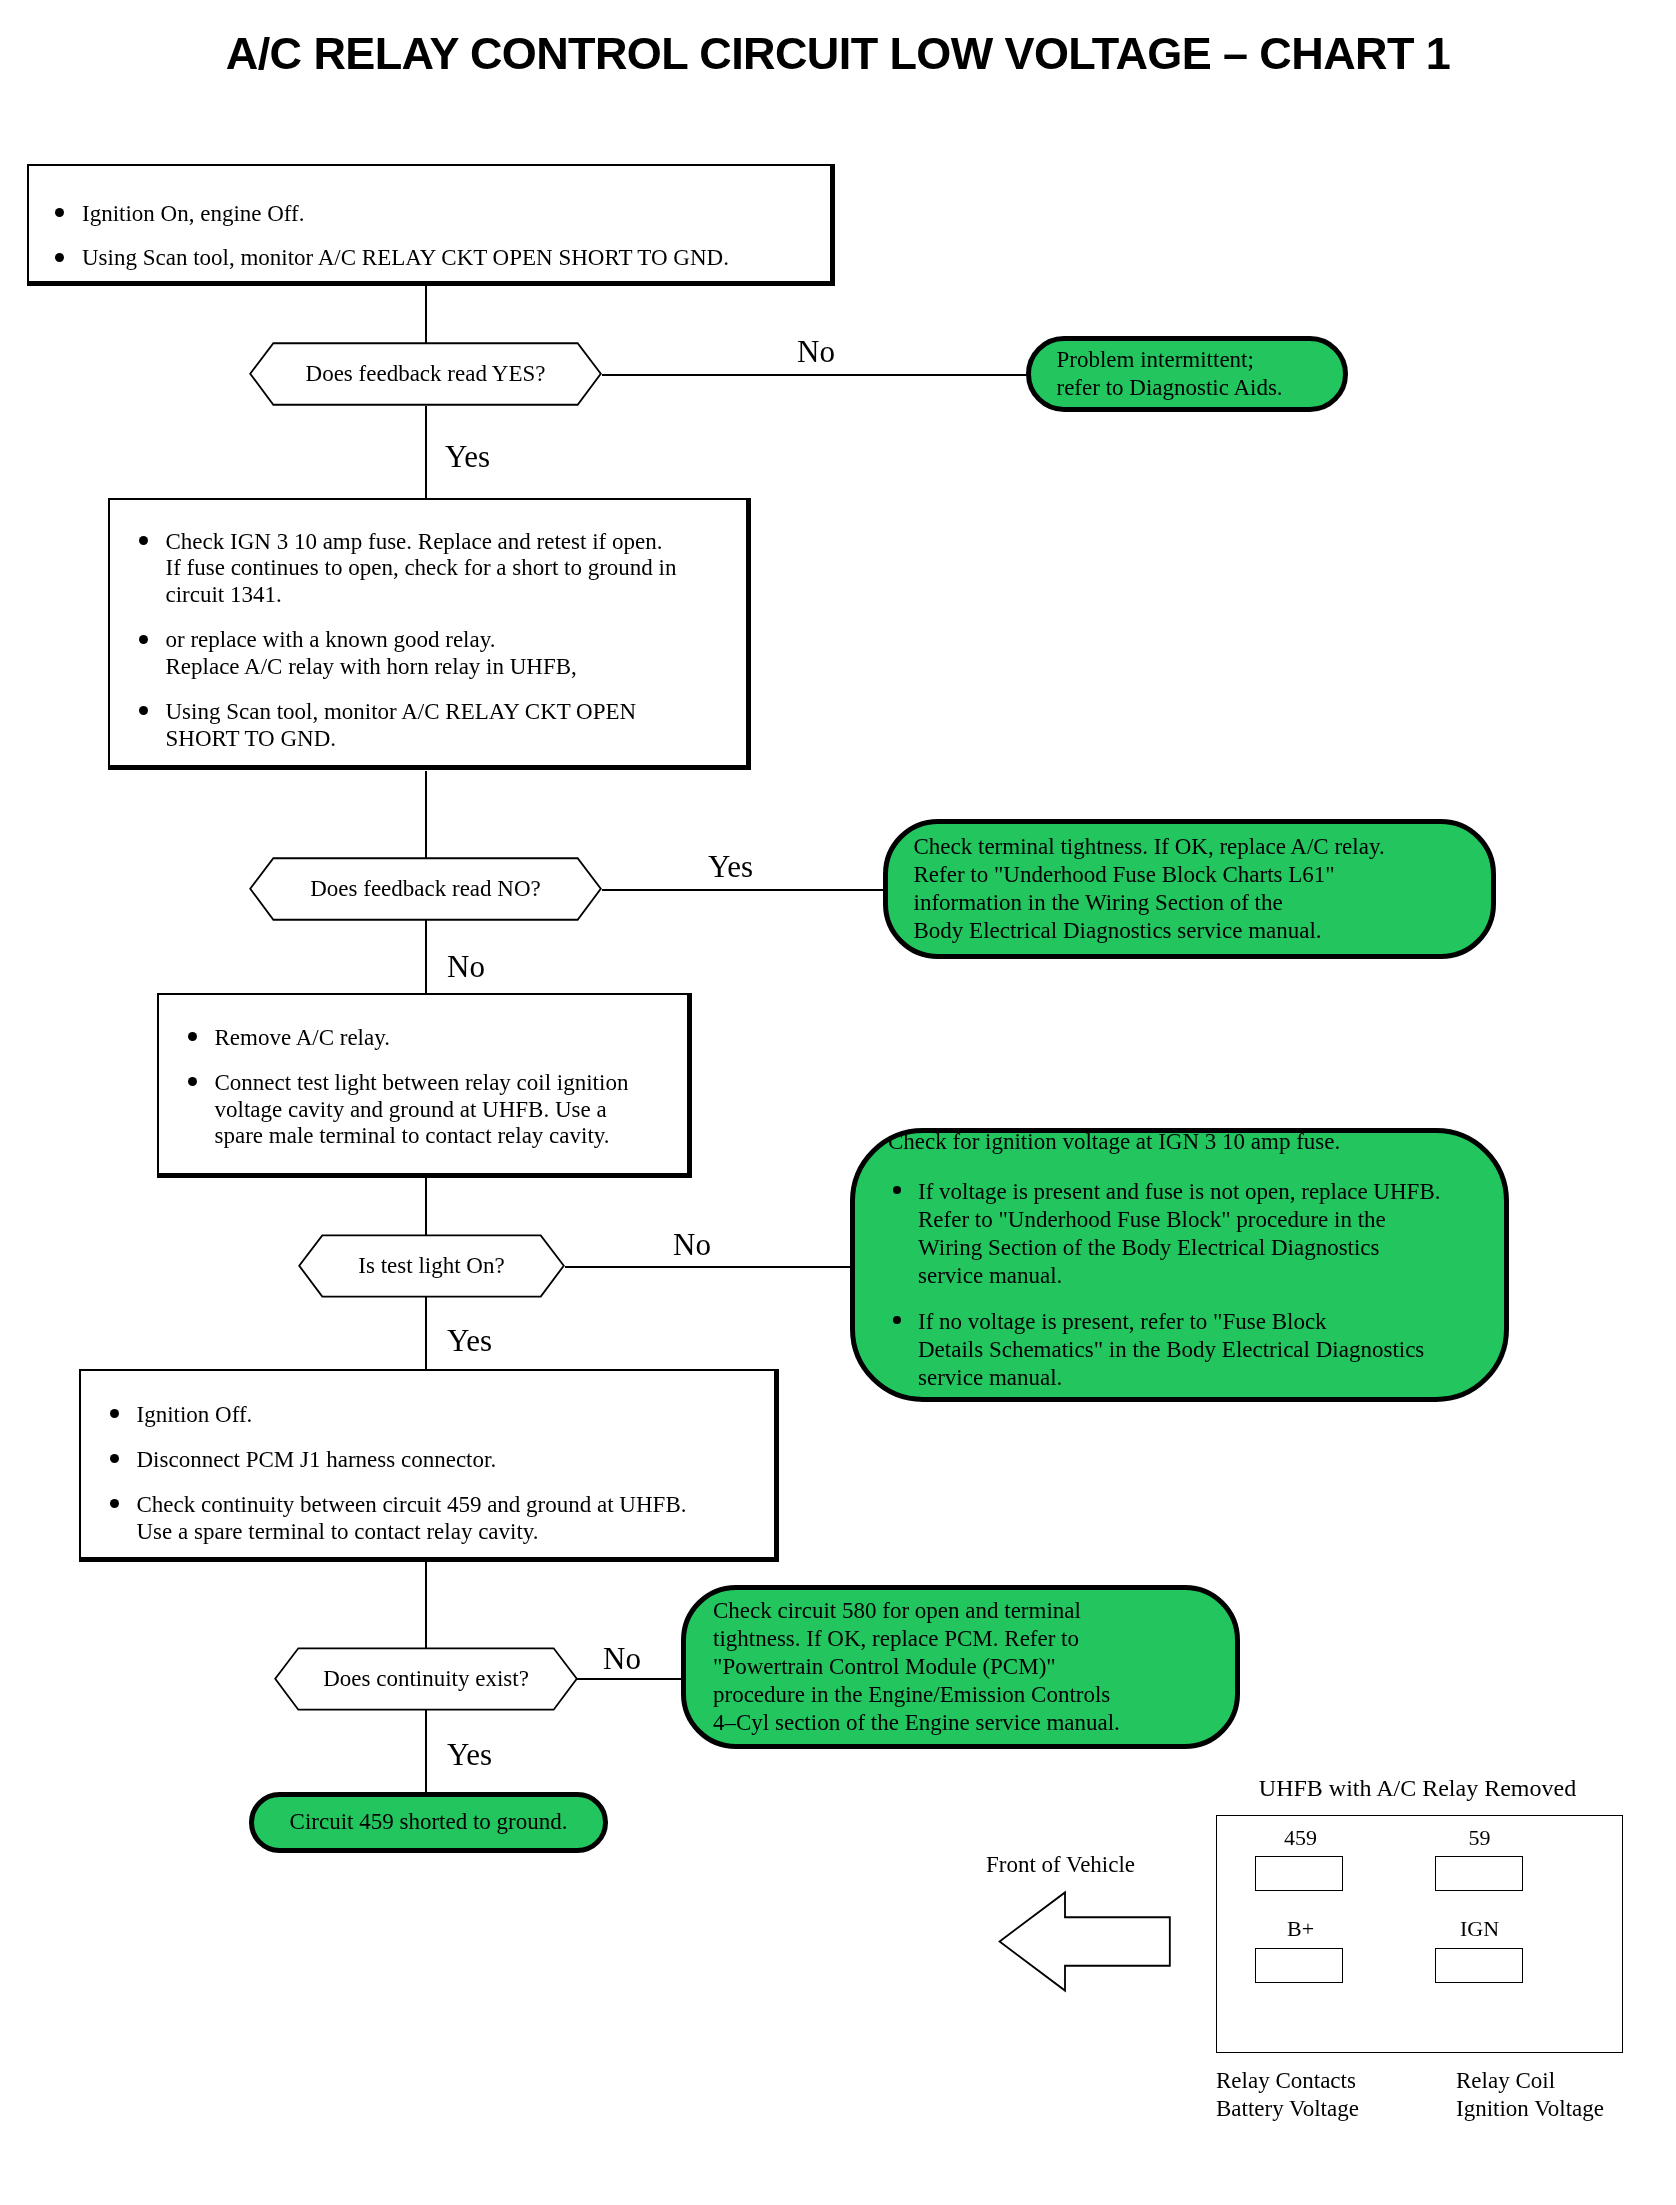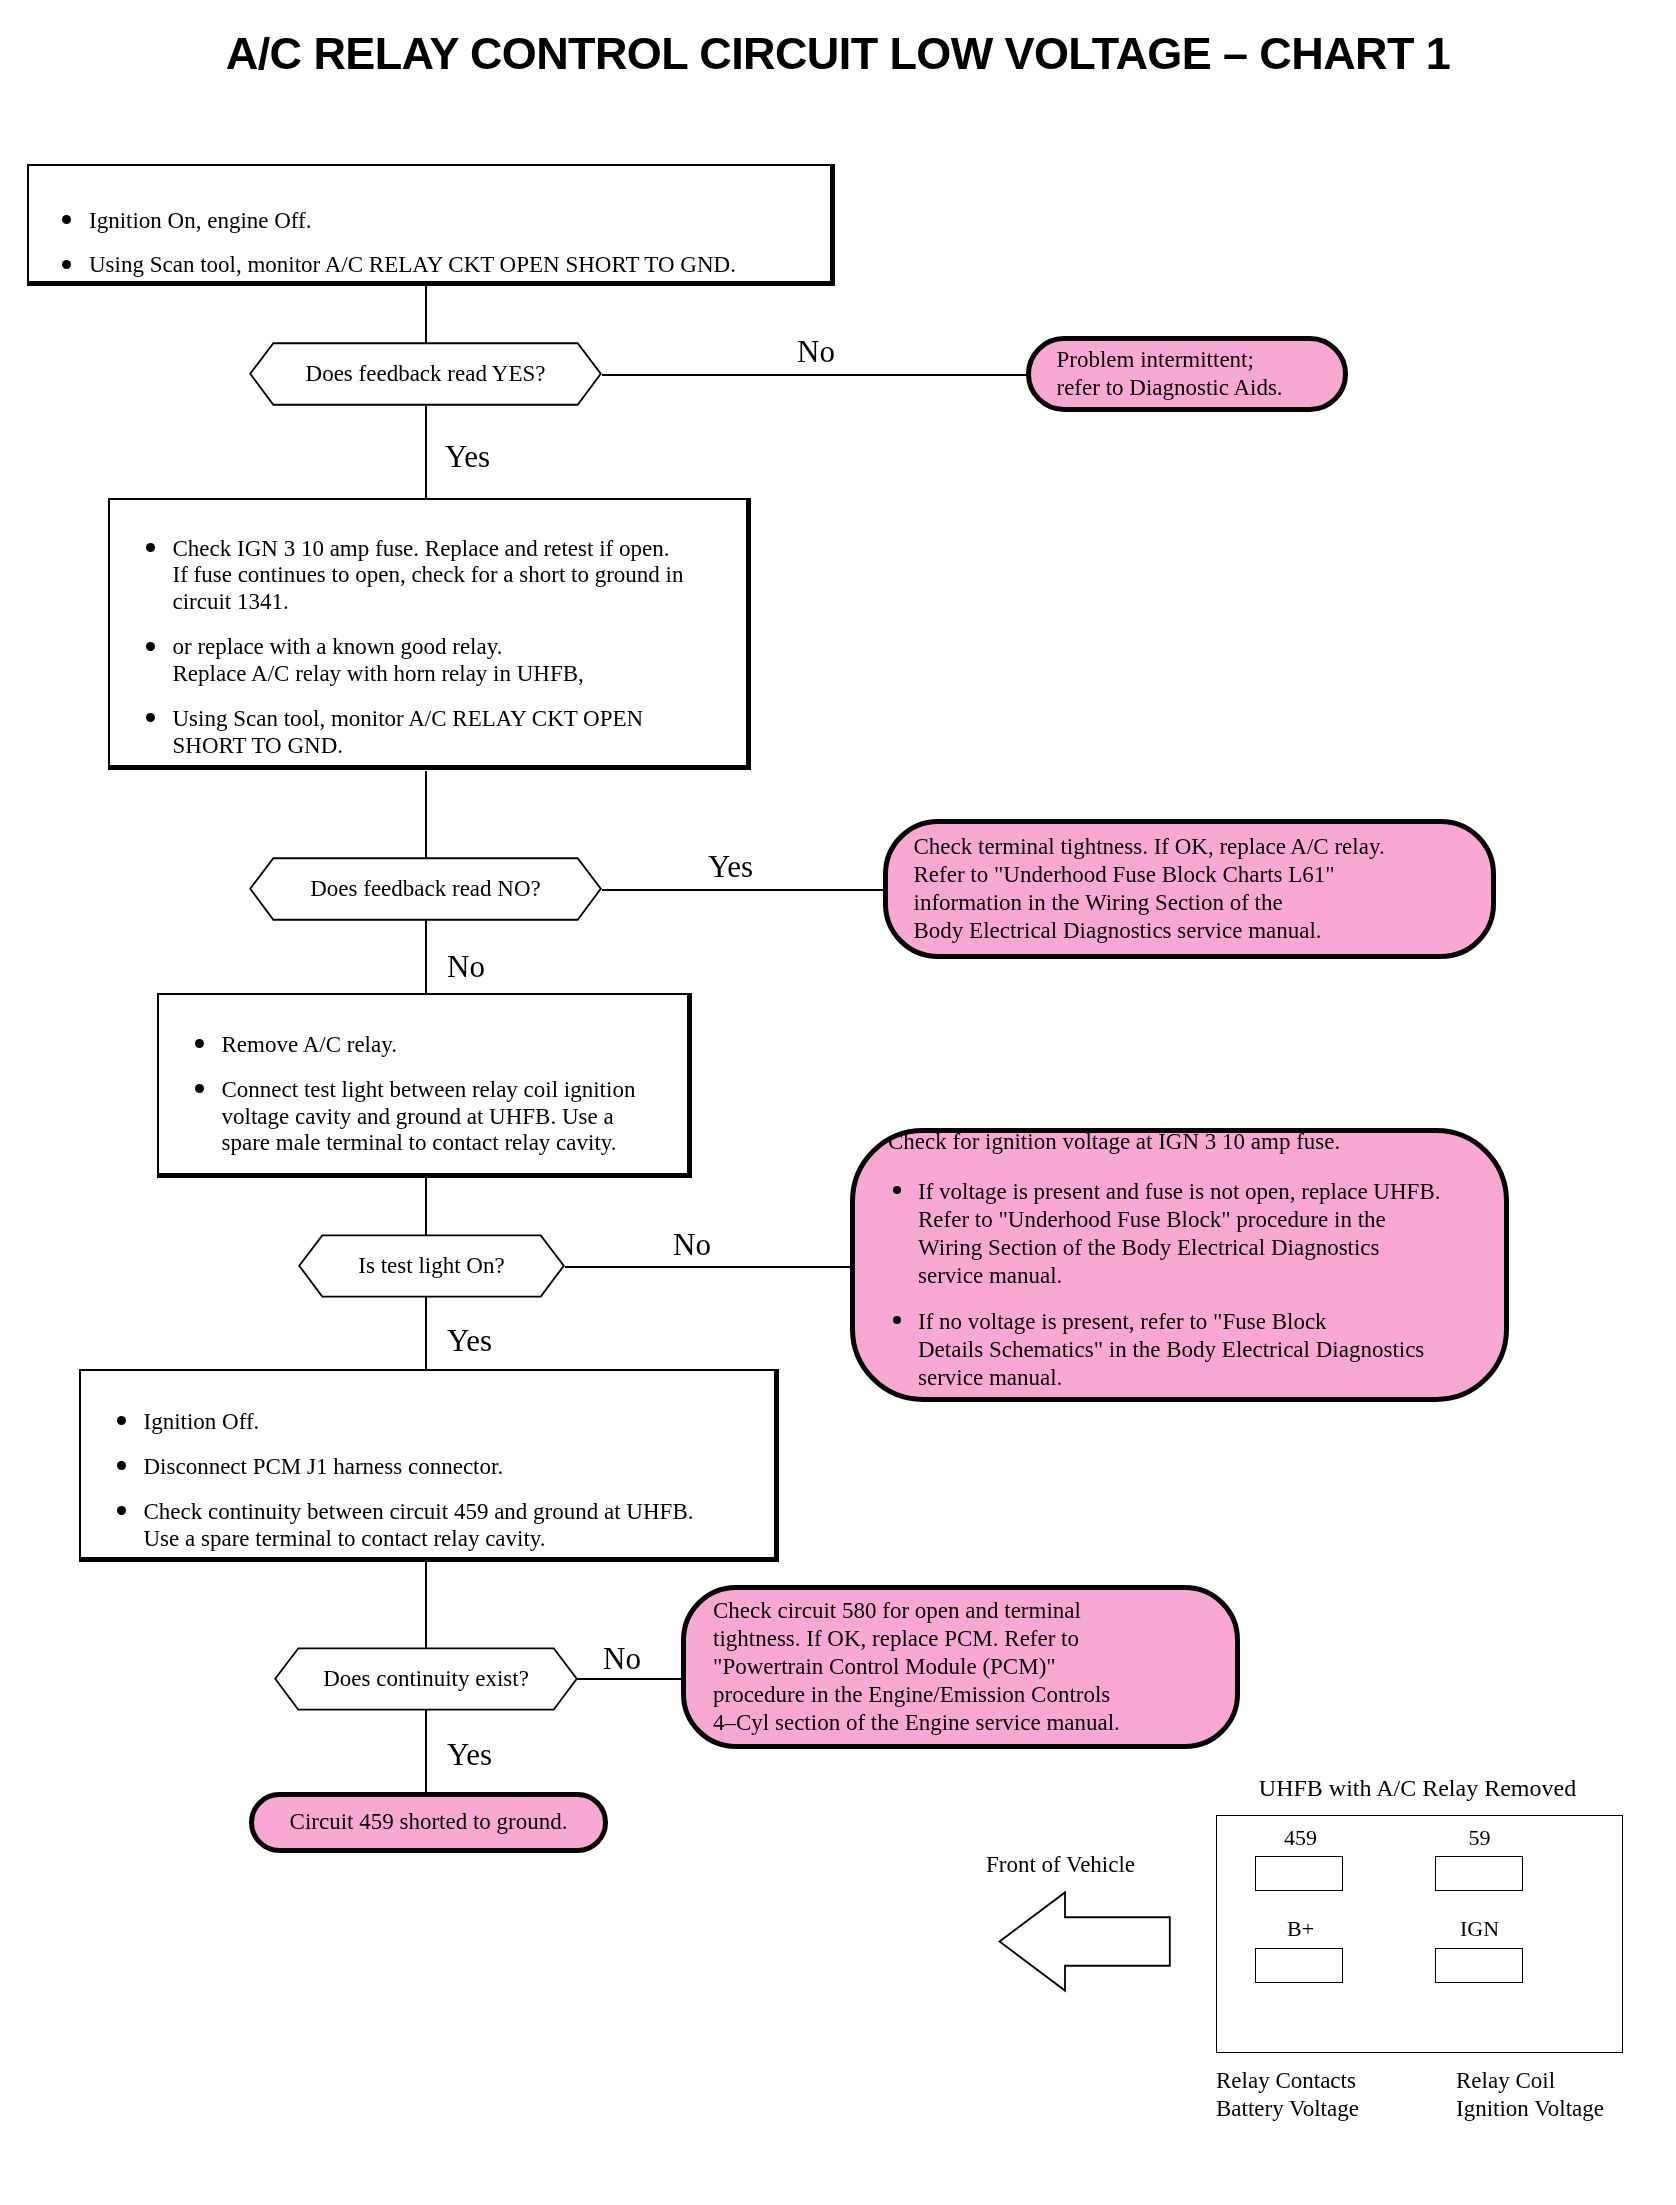--- a/index.html
+++ b/index.html
@@ -32,21 +32,21 @@
     position:absolute;
     background:#fff;
     border:2.4px solid #000;
     border-right-width:5.5px;
     border-bottom-width:5.5px;
     box-sizing:border-box;
     z-index:3;
   }
   .proc ul{
     list-style:none;
-    margin:16px;
+    margin:9px;
     padding:0;
   }
   .proc li{
     position:relative;
     padding-left:38px;
     font-size:23px;
     line-height:1.17;
     margin-bottom:18px;
   }
   .proc li:last-child{margin-bottom:0;}
@@ -70,21 +70,21 @@
     position:absolute;
     left:0; top:0; width:100%; height:100%;
     display:flex; align-items:center; justify-content:center;
     font-size:23px;
     white-space:nowrap;
   }
 
   
   .term{
     position:absolute;
-    background:#f9a8d4;
+    background:#22c55e;
     border:5.5px solid #000;
     border-radius:55px;
     box-sizing:border-box;
     display:flex;
     align-items:center;
     z-index:3;
   }
   .term .inner{
     padding:0 25.5px;
     width:100%;

